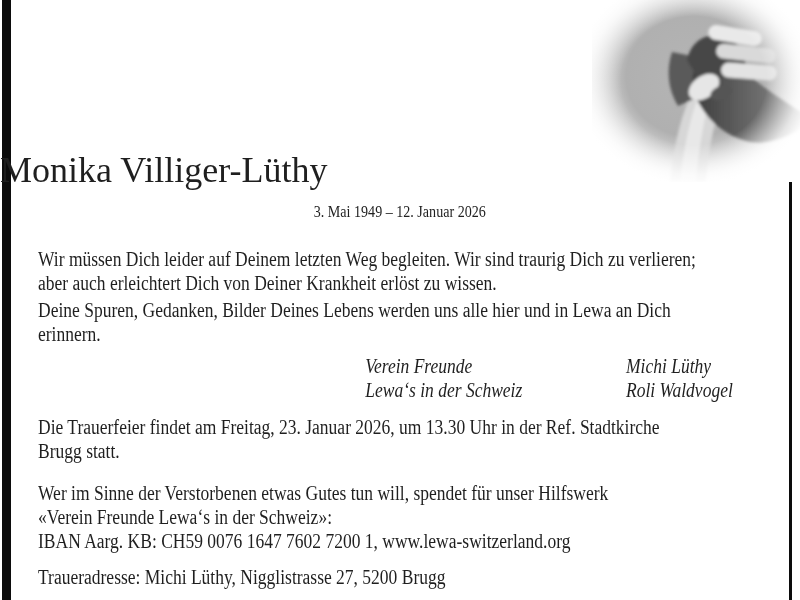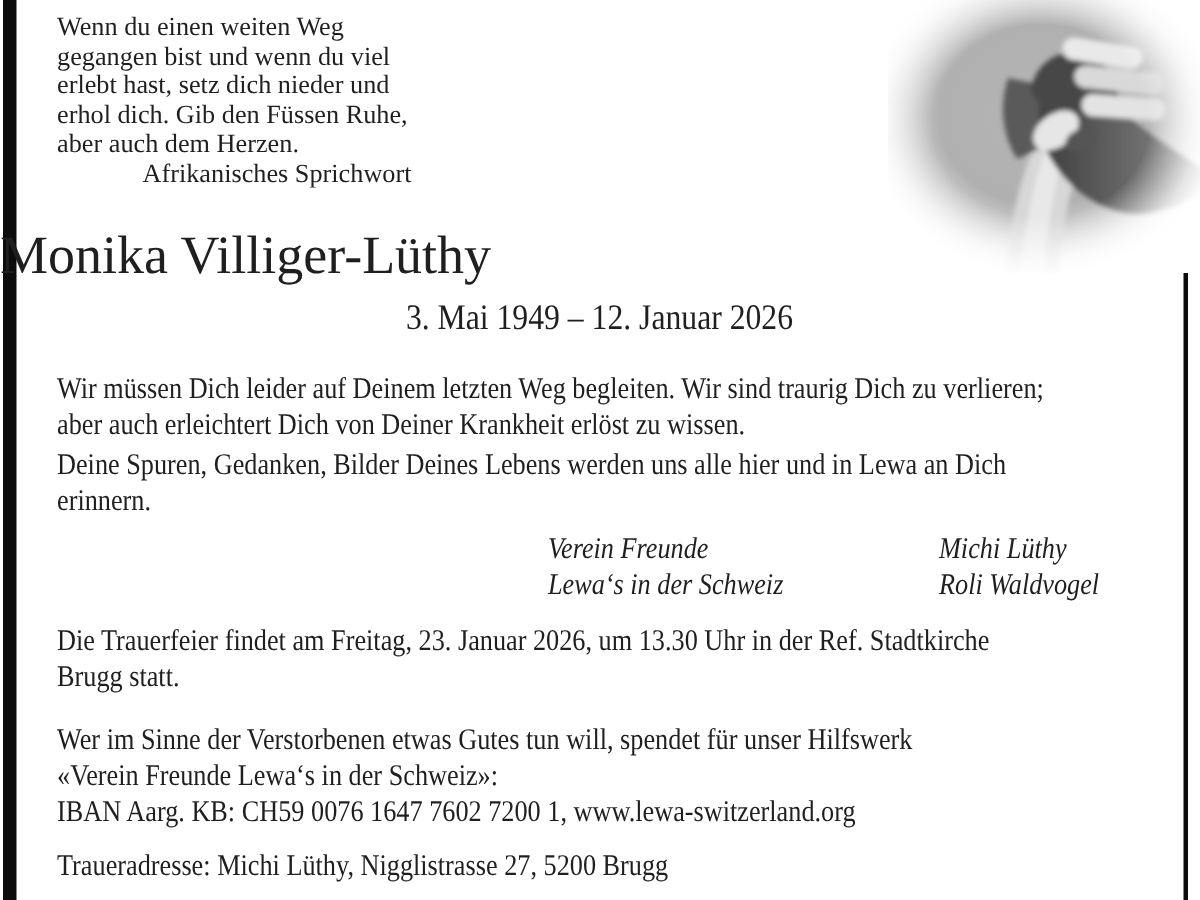--- a/index.html
+++ b/index.html
@@ -24,21 +24,21 @@
   .poem div { white-space: nowrap; }
   .poem .attribution { padding-left: 57px; }
 
   .title {
     position: absolute; left: 0; right: 0; top: 150px;
     font-size: 36px; line-height: 40px;
     white-space: nowrap;
   }
   .dates {
     position: absolute; left: 0; right: 0; top: 200px;
-    text-align: center; font-size: 24px; line-height: 24px;
+    text-align: center; font-size: 16px; line-height: 24px;
   }
   .dates span { display: inline-block; transform: scaleX(0.88); }
 
   .content {
     position: absolute; left: 38px; top: 247px;
     width: 845px;
     transform: scaleX(0.875); transform-origin: 0 0;
     font-size: 20px; line-height: 24px;
   }
   .content div { white-space: nowrap; }
@@ -90,28 +90,20 @@
         <rect x="116" y="34" width="54" height="15" rx="7.5" fill="#e9e9e9" transform="rotate(9 143 42)"></rect>
         <rect x="124" y="52" width="60" height="15" rx="7.5" fill="#d9d9d9" transform="rotate(6 154 60)"></rect>
         <rect x="129" y="70" width="56" height="15" rx="7.5" fill="#e3e3e3" transform="rotate(4 157 78)"></rect>
         <ellipse cx="112" cy="93" rx="17" ry="11" fill="#e6e6e6" transform="rotate(-35 112 93)"></ellipse>
         <ellipse cx="129" cy="99" rx="11" ry="7" fill="#545454" transform="rotate(-20 129 99)"></ellipse>
       </g>
       <rect width="212" height="188" fill="url(#fade)"></rect>
     </svg>
   </div>
 
-  <div class="poem">
-    <div>Wenn du einen weiten Weg</div>
-    <div>gegangen bist und wenn du viel</div>
-    <div>erlebt hast, setz dich nieder und</div>
-    <div>erhol dich. Gib den Füssen Ruhe,</div>
-    <div>aber auch dem Herzen.</div>
-    <div class="attribution">Afrikanisches Sprichwort</div>
-  </div>
 
   <div class="title">Monika Villiger-Lüthy</div>
   <div class="dates"><span>3. Mai 1949 – 12. Januar 2026</span></div>
 
   <div class="content">
 
     <div class="para1">
       <div>Wir müssen Dich leider auf Deinem letzten Weg begleiten. Wir sind traurig Dich zu verlieren;</div>
       <div>aber auch erleichtert Dich von Deiner Krankheit erlöst zu wissen.</div>
     </div>

